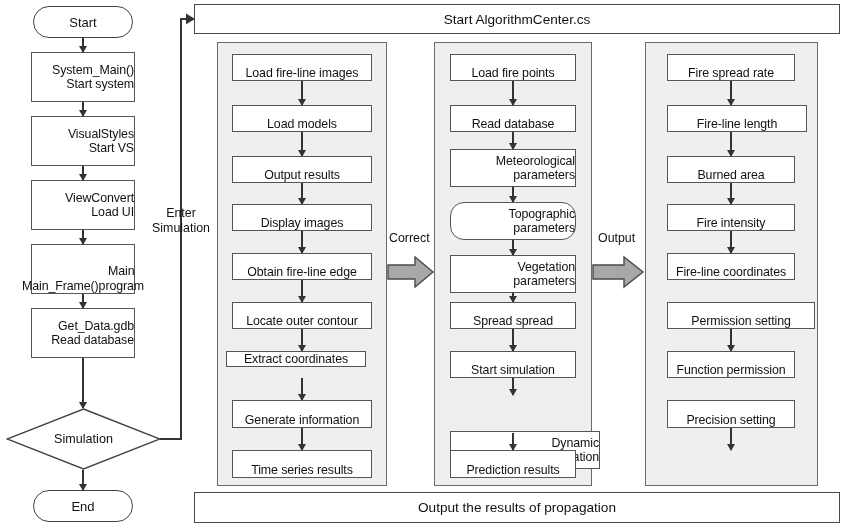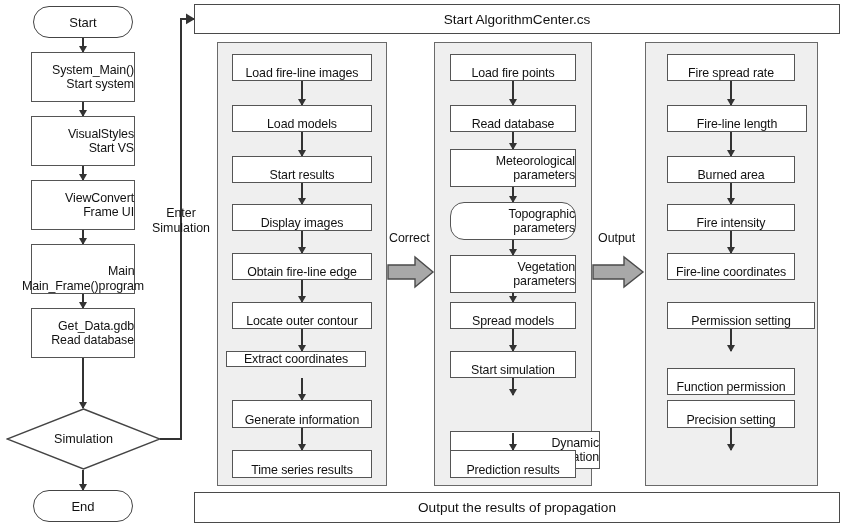--- a/index.html
+++ b/index.html
@@ -77,21 +77,21 @@
   <div class="varrow" style="left:82px;top:102px;height:14px;"></div>
 
   <div class="node two-line" style="left:31px;top:116px;width:104px;height:50px;flex-direction:column;">
     <span>VisualStyles</span>
     <span>Start VS</span>
   </div>
   <div class="varrow" style="left:82px;top:166px;height:14px;"></div>
 
   <div class="node two-line" style="left:31px;top:180px;width:104px;height:50px;flex-direction:column;padding-left:48px;">
     <span>ViewConvert</span>
-    <span>Frame UI</span>
+    <span>Load UI</span>
   </div>
   <div class="varrow" style="left:82px;top:230px;height:14px;"></div>
 
   <div class="node two-line" style="left:31px;top:244px;width:104px;height:50px;flex-direction:row;">
     <span>Main_Frame()</span>
     <span>Main program</span>
   </div>
   <div class="varrow" style="left:82px;top:294px;height:14px;"></div>
 
   <div class="node two-line" style="left:31px;top:308px;width:104px;height:50px;flex-direction:column;">
@@ -139,21 +139,21 @@
     <span>Load fire-line images</span>
     </div>
   <div class="varrow" style="left:301px;top:81px;height:24px;"></div>
 
   <div class="node" style="left:232px;top:105px;width:140px;height:27px;">
     <span>Load models</span>
     </div>
   <div class="varrow" style="left:301px;top:132px;height:24px;"></div>
 
   <div class="node" style="left:232px;top:156px;width:140px;height:27px;">
-    <span>Start results</span>
+    <span>Output results</span>
     </div>
   <div class="varrow" style="left:301px;top:183px;height:21px;"></div>
 
   <div class="node" style="left:232px;top:204px;width:140px;height:27px;">
     <span>Display images</span>
     </div>
   <div class="varrow" style="left:301px;top:231px;height:22px;"></div>
 
   <div class="node" style="left:232px;top:253px;width:140px;height:27px;">
     <span>Obtain fire-line edge</span>
@@ -201,21 +201,21 @@
     </div>
   <div class="varrow" style="left:512px;top:240px;height:15px;"></div>
 
   <div class="node two-line" style="left:450px;top:255px;width:126px;height:38px;flex-direction:column;">
     <span>Vegetation</span>
     <span>parameters</span>
     </div>
   <div class="varrow" style="left:512px;top:293px;height:9px;"></div>
 
   <div class="node" style="left:450px;top:302px;width:126px;height:27px;">
-    <span>Spread models</span>
+    <span>Spread spread</span>
     </div>
   <div class="varrow" style="left:512px;top:329px;height:22px;"></div>
 
   <div class="node" style="left:450px;top:351px;width:126px;height:27px;">
     <span>Start simulation</span>
     </div>
   <div class="varrow" style="left:512px;top:378px;height:17px;"></div>
 
   <div class="node two-line" style="left:450px;top:395px;width:150px;height:38px;flex-direction:column;margin-top:36px;">
     <span>Dynamic</span>
@@ -249,21 +249,21 @@
 
   <div class="node" style="left:667px;top:253px;width:128px;height:27px;">
     <span>Fire-line coordinates</span>
     </div>
 
   <div class="node" style="left:667px;top:302px;width:148px;height:27px;">
     <span>Permission setting</span>
     </div>
   <div class="varrow" style="left:730px;top:329px;height:22px;"></div>
 
-  <div class="node" style="left:667px;top:351px;width:128px;height:27px;margin-top:17px;">
+  <div class="node" style="left:667px;top:351px;width:128px;height:27px;">
     <span>Function permission</span>
     </div>
 
   <div class="node" style="left:667px;top:400px;width:128px;height:28px;">
     <span>Precision setting</span>
     </div>
   <div class="varrow" style="left:730px;top:428px;height:22px;"></div>
 
 
   <div class="conn-label" style="left:389px;top:231px;">

